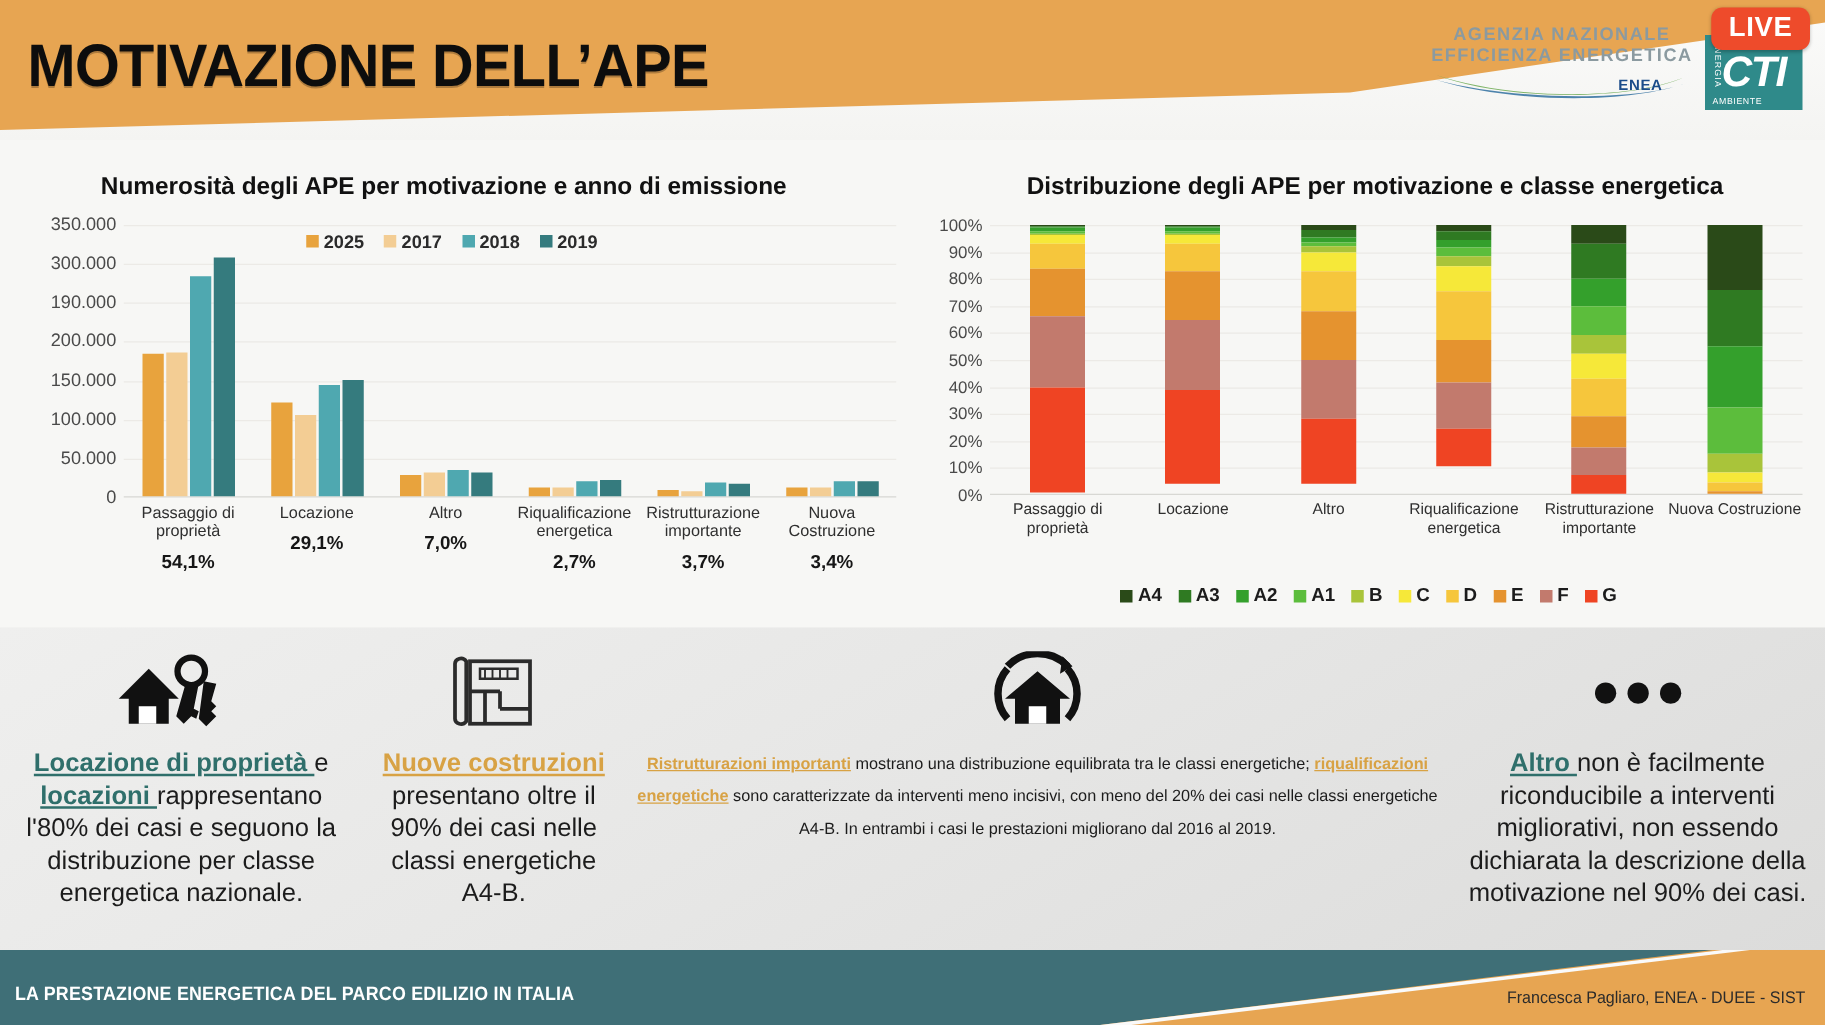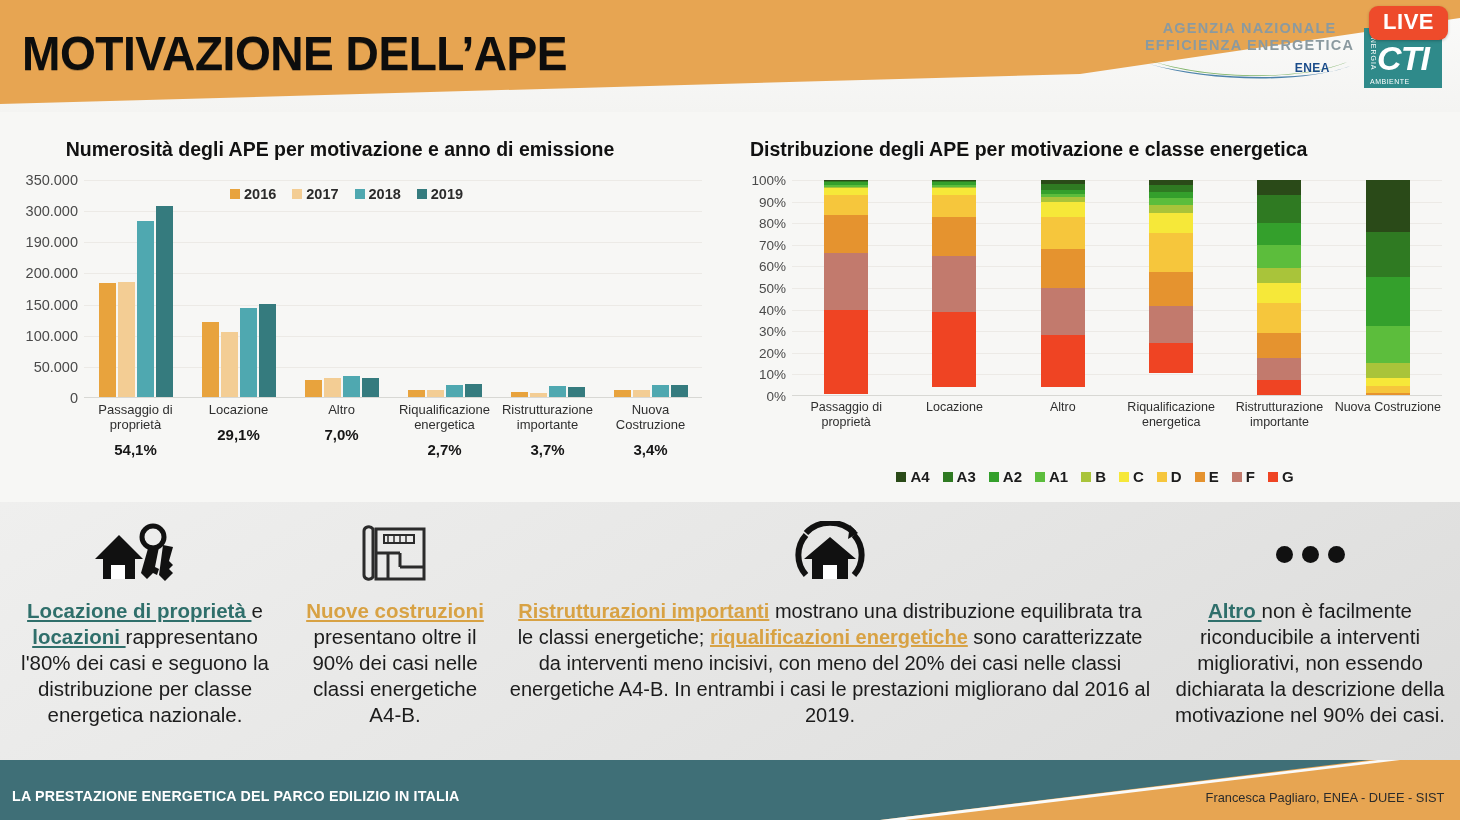--- a/index.html
+++ b/index.html
@@ -68,25 +68,25 @@
     letter-spacing: .5px;
   }
 
   
   .charts {
     position: absolute; left: 0; top: 112px; width: 1460px; height: 390px;
     background: #f7f7f5;
   }
   .chart-title {
     font-size: 19.5px; font-weight: bold; color: #111;
-    text-align: left; white-space: nowrap;
+    text-align: center; white-space: nowrap;
   }
 
   
-  .chart-left { position: absolute; left: 0; top: 26px; width: 716px; height: 370px; }
+  .chart-left { position: absolute; left: 15px; top: 26px; width: 716px; height: 370px; }
   .chart-left .chart-title { position: absolute; left: 40px; top: 0; width: 600px; text-align:center;}
   .plotL {
     position: absolute; left: 84px; top: 42px; width: 618px; height: 218px;
     border-bottom: 1px solid #d8d8d4;
   }
   .gridline { position: absolute; left: 0; width: 100%; height: 1px; background: #eceae6; }
   .yaxisL { position: absolute; left: 0; top: 42px; width: 78px; height: 218px; }
   .yaxisL span {
     position: absolute; right: 0; font-size: 14.5px; color: #4a4a4a;
     transform: translateY(-50%); white-space: nowrap;
@@ -139,21 +139,21 @@
   .panel { position: relative; padding-top: 18px; text-align: center; }
   .p1 { width: 290px; }
   .p2 { width: 210px; }
   .p3 { width: 660px; }
   .p4 { width: 300px; }
   .panel-icon { height: 68px; display: flex; align-items: center; justify-content: center; }
   .panel-text {
     margin-top: 10px; padding: 0 12px;
     font-size: 20.5px; line-height: 26px; color: #1c1c1c;
   }
-  .p3 .panel-text { font-size: 20px; line-height: 26px; padding: 0 8px; }
+  .p3 .panel-text { font-size: 13px; line-height: 26px; padding: 0 8px; }
   .hl-teal { color: #2f6f6b; text-decoration: underline; font-weight: bold; }
   .hl-gold { color: #d8a244; text-decoration: underline; font-weight: bold; }
   .dots { display: flex; gap: 9px; }
   .dots i { width: 17px; height: 17px; background: #111; border-radius: 50%; display: block; }
 
   
   .footer {
     position: absolute; left: 0; top: 760px; width: 1460px; height: 60px;
     background: #e7a552; overflow: hidden;
   }
@@ -262,21 +262,21 @@
           </div>
           <div class="groupL">
             <div class="bar" style="height: 7.47429px; background: rgb(232, 163, 61);"></div>
             <div class="bar" style="height: 6.85143px; background: rgb(243, 205, 148);"></div>
             <div class="bar" style="height: 11.8343px; background: rgb(79, 168, 176);"></div>
             <div class="bar" style="height: 12.4571px; background: rgb(53, 123, 126);"></div>
           </div>
         </div>
     </div>
     <div class="legendL" id="legendL">
-        <span><span class="sw" style="background: rgb(232, 163, 61);"></span><span>2016</span></span>
+        <span><span class="sw" style="background: rgb(232, 163, 61);"></span><span>2025</span></span>
         <span><span class="sw" style="background: rgb(243, 205, 148);"></span><span>2017</span></span>
         <span><span class="sw" style="background: rgb(79, 168, 176);"></span><span>2018</span></span>
         <span><span class="sw" style="background: rgb(53, 123, 126);"></span><span>2019</span></span>
       </div>
     <div class="xlabL" id="xlabL">
         <div class="cell">
           <div>Passaggio di proprietà</div>
           <div class="pct">54,1%</div>
         </div>
         <div class="cell">

